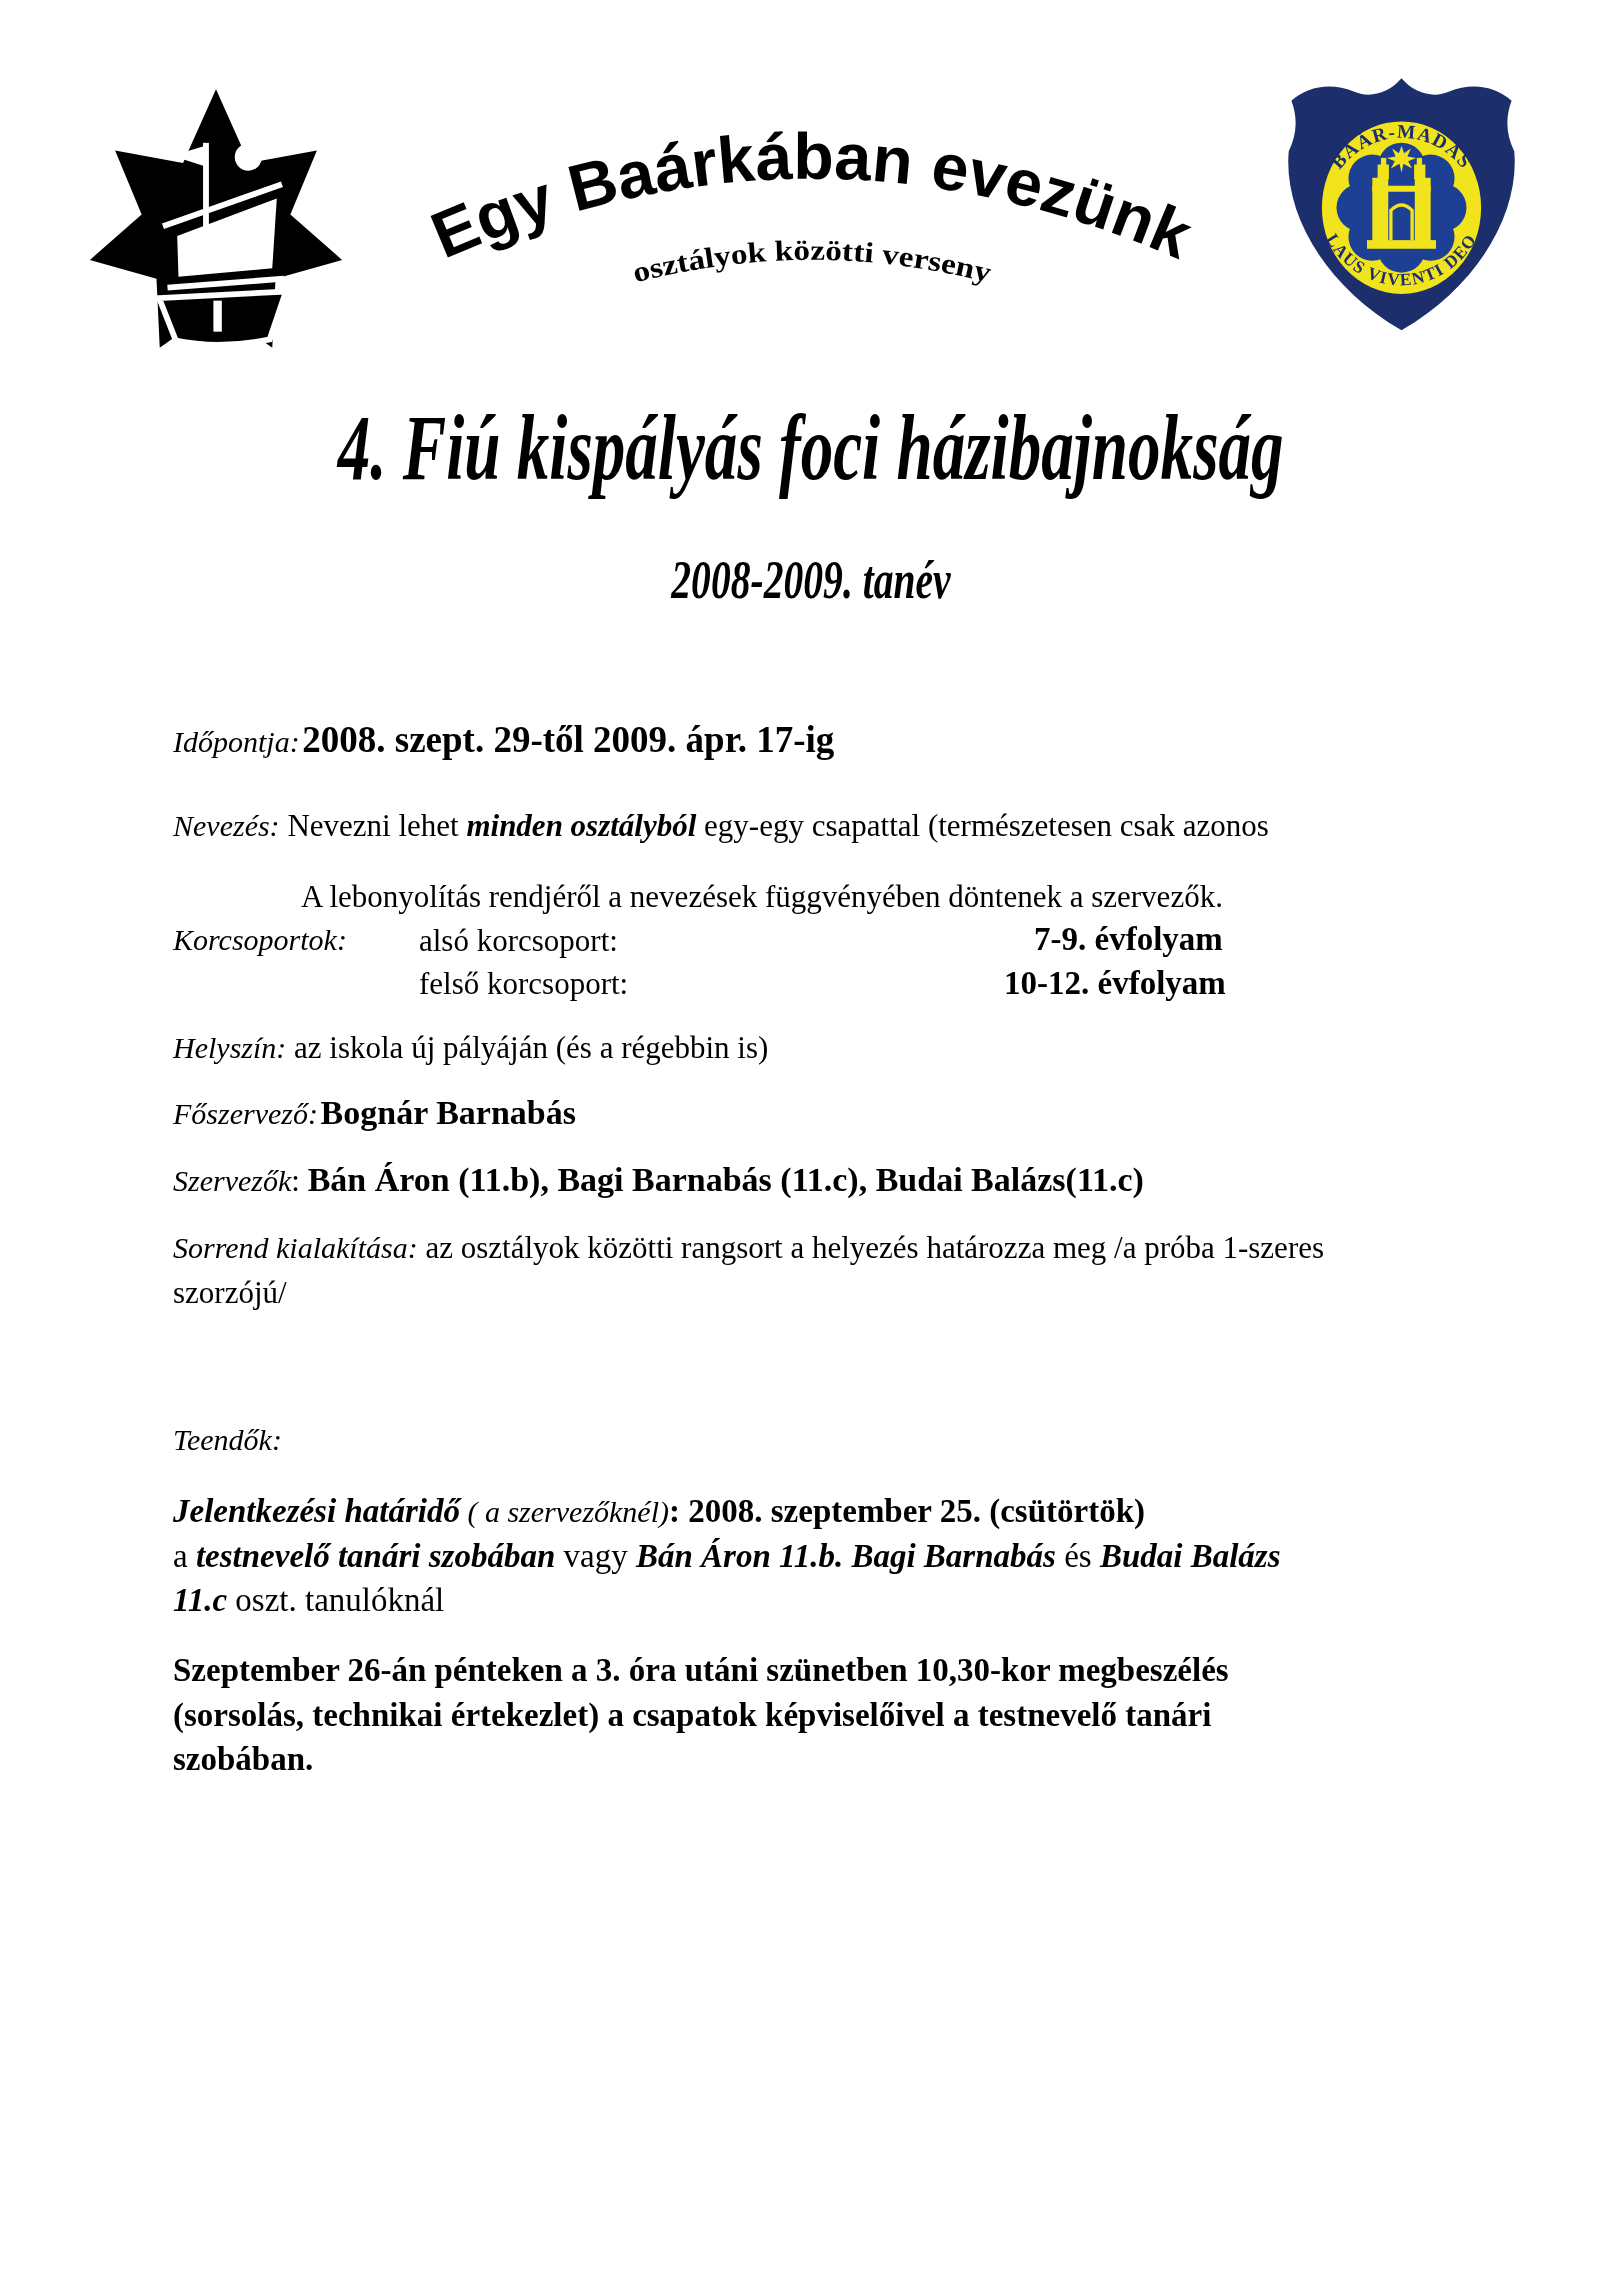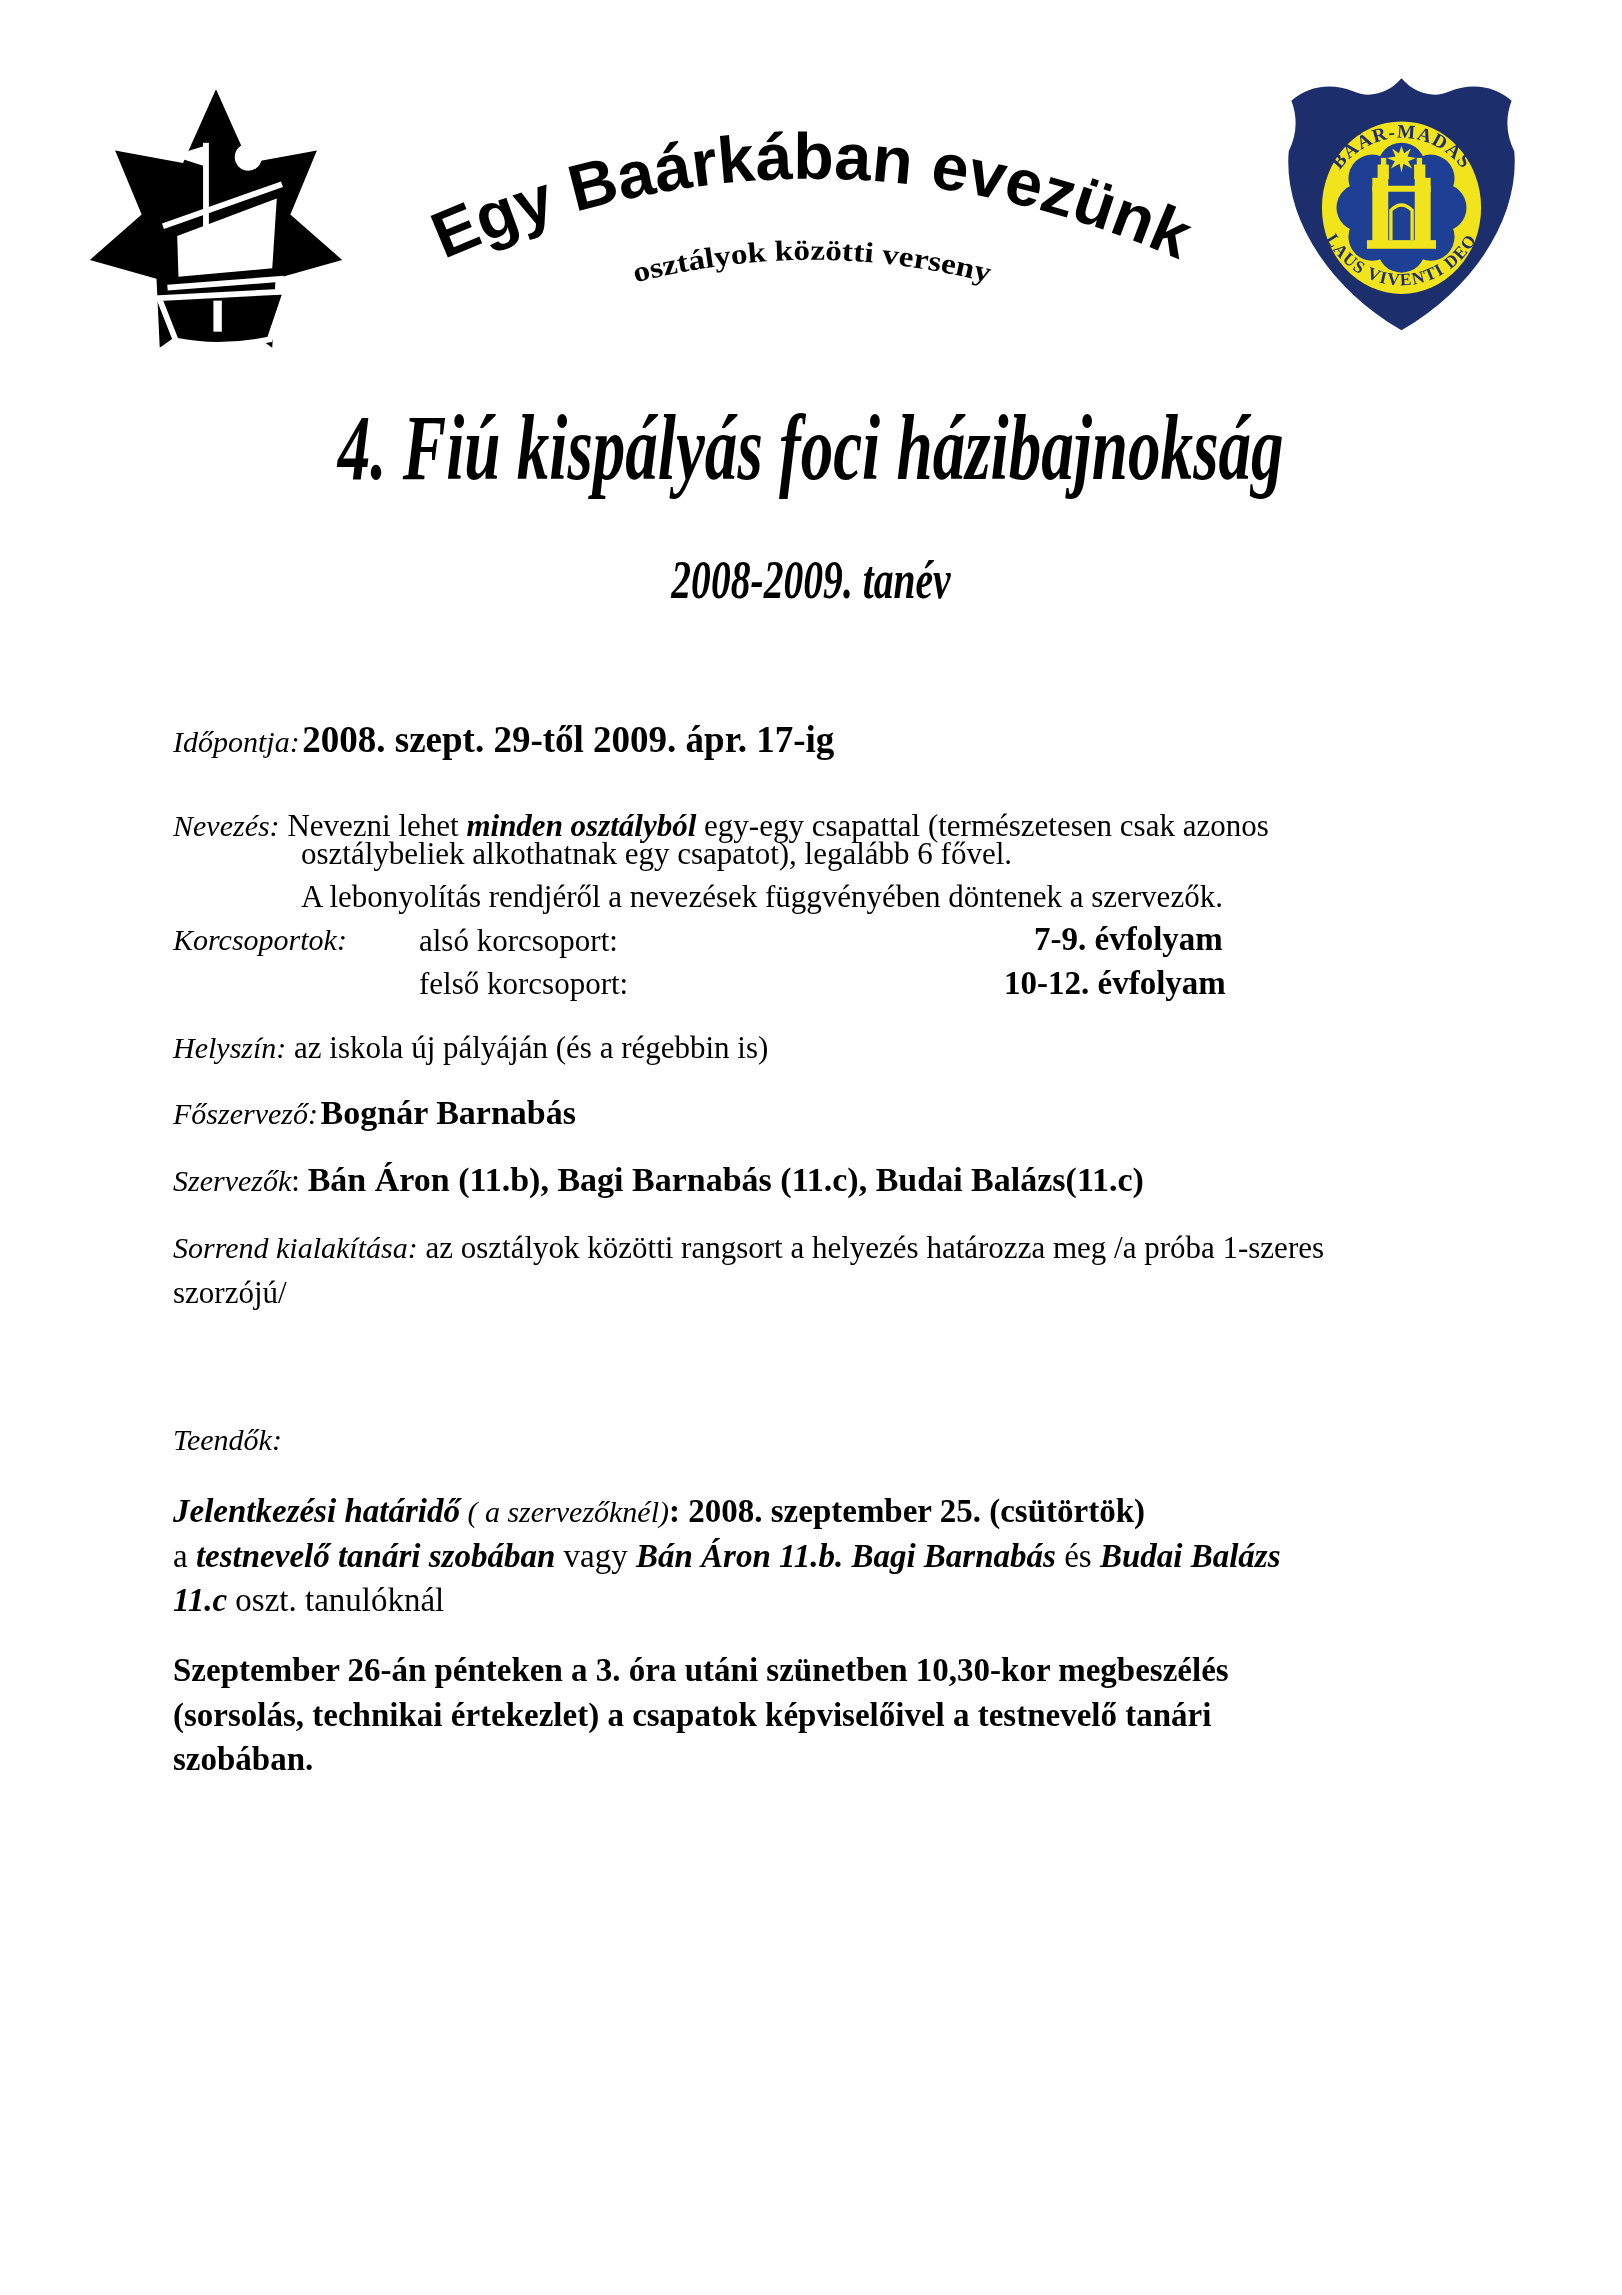--- a/index.html
+++ b/index.html
@@ -118,21 +118,20 @@
 
   <div class="abs line" style="left:173px;top:718px;">
     <span class="lbl">Időpontja:</span>
     <span class="big-b">2008. szept. 29-től 2009. ápr. 17-ig</span>
   </div>
 
   <div class="abs line body-text" style="left:173px;top:793px;margin-top:15px;">
     <span class="lbl">Nevezés:</span>
     <span>Nevezni lehet </span><span class="bi">minden osztályból</span><span> egy-egy csapattal (természetesen csak azonos</span>
   </div>
-  <div class="abs line body-text" style="left:301px;top:836px;">osztálybeliek alkothatnak egy csapatot), legalább 6 fővel.</div>
   <div class="abs line body-text" style="left:301px;top:879px;">A lebonyolítás rendjéről a nevezések függvényében döntenek a szervezők.</div>
 
   <div class="abs line" style="left:173px;top:923px;">
     <span class="lbl">Korcsoportok:</span>
   </div>
   <div class="abs line body-text" style="left:419px;top:923px;">alsó korcsoport:</div>
   <div class="abs line val-b" style="left:1034px;top:921px;">7-9. évfolyam</div>
   <div class="abs line body-text" style="left:419px;top:966px;">felső korcsoport:</div>
   <div class="abs line val-b" style="left:1004px;top:965px;">10-12. évfolyam</div>
 

